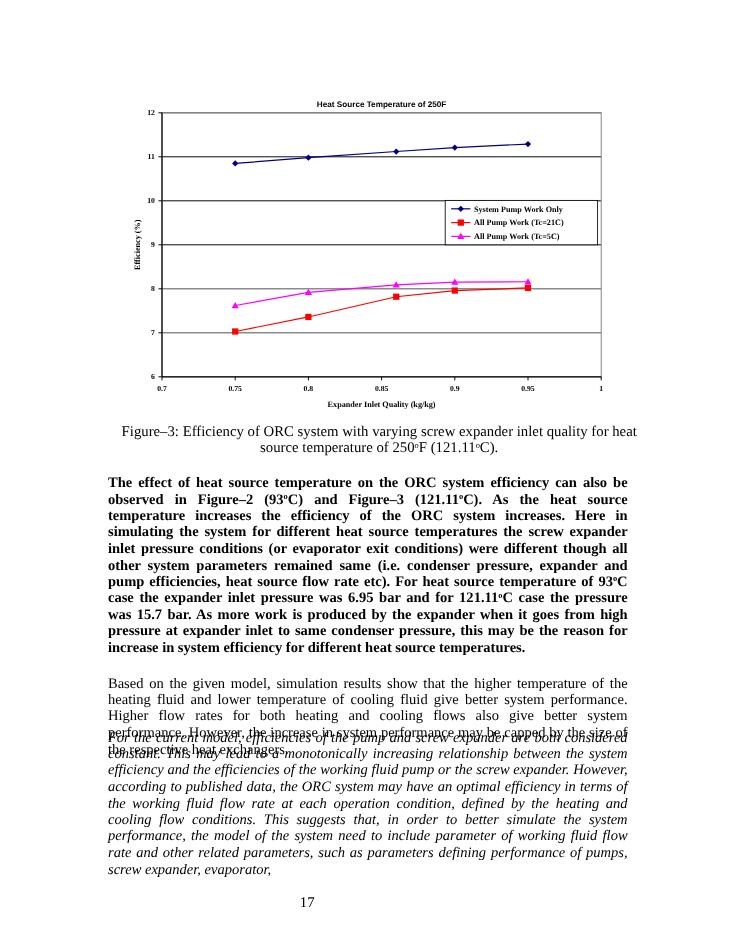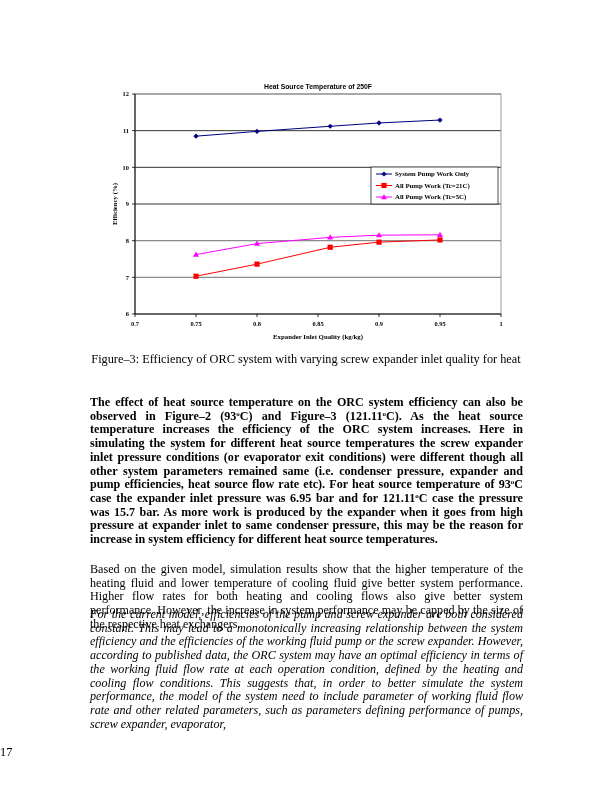--- a/index.html
+++ b/index.html
@@ -1,23 +1,23 @@
 <!DOCTYPE html>
 <html><head>
 <meta charset="utf-8">
 <style>
   html, body { margin: 0; padding: 0; background: #ffffff; }
   body { width: 612px; height: 792px; position: relative; overflow: hidden; font-family: "Liberation Serif", serif; color: #000; }
   #chart { position: absolute; left: 0; top: 0; width: 612px; height: 350px; }
-  .caption { position: absolute; left: 86px; top: 352px; width: 440px; text-align: center; font-size: 12.3px; line-height: 14px; }
+  .caption { position: absolute; left: 96px; top: 352px; width: 440px; text-align: center; font-size: 12.3px; line-height: 14px; }
   .body-text { position: absolute; left: 90px; width: 433px; font-size: 12.1px; line-height: 13.7px; text-align: justify; }
   #p1 { top: 396px; font-weight: bold; }
   #p2 { top: 563px; }
   #p3 { top: 608px; font-style: italic; }
-  .pagenum { position: absolute; left: 0; width: 512px; top: 745px; text-align: left; font-size: 12.3px; }
+  .pagenum { position: absolute; left: 0; width: 512px; top: 745px; text-align: center; font-size: 12.3px; }
   sup { font-size: 7px; vertical-align: 4px; line-height: 0; }
   svg text { font-family: "Liberation Serif", serif; }
   .title-txt { font-family: "Liberation Sans", sans-serif; font-weight: bold; font-size: 6.8px; }
   .tick-txt { font-weight: bold; font-size: 6.4px; }
   .axis-lbl { font-weight: bold; font-size: 6.8px; }
   .leg-txt { font-weight: bold; font-size: 6.8px; }
 </style>
 </head>
 <body>
 
@@ -109,20 +109,21 @@
       <g>
         <line x1="376" y1="197" x2="392" y2="197" stroke="#ff00ff" stroke-width="1"></line>
         <polygon points="384,194 387,199.2 381,199.2" fill="#ff00ff"></polygon>
         <text x="395" y="199.3" class="leg-txt">All Pump Work (Tc=5C)</text>
       </g>
     </g>
 </svg>
 
 <div class="caption">
   <div>Figure–3: Efficiency of ORC system with varying screw expander inlet quality for heat</div>
+  <div><span>source temperature of 250</span><sup>o</sup><span>F (121.11</span><sup>o</sup><span>C).</span></div>
 </div>
 
 <div id="p1" class="body-text"><span>The effect of heat source temperature on the ORC system efficiency can also be observed in Figure–2 (93</span><sup>o</sup><span>C) and Figure–3 (121.11</span><sup>o</sup><span>C). As the heat source temperature increases the efficiency of the ORC system increases. Here in simulating the system for different heat source temperatures the screw expander inlet pressure conditions (or evaporator exit conditions) were different though all other system parameters remained same (i.e. condenser pressure, expander and pump efficiencies, heat source flow rate etc). For heat source temperature of 93</span><sup>o</sup><span>C case the expander inlet pressure was 6.95 bar and for 121.11</span><sup>o</sup><span>C case the pressure was 15.7 bar. As more work is produced by the expander when it goes from high pressure at expander inlet to same condenser pressure, this may be the reason for increase in system efficiency for different heat source temperatures.</span></div>
 
 <div id="p2" class="body-text">Based on the given model, simulation results show that the higher temperature of the heating fluid and lower temperature of cooling fluid give better system performance. Higher flow rates for both heating and cooling flows also give better system performance. However, the increase in system performance may be capped by the size of the respective heat exchangers.</div>
 <div id="p3" class="body-text">For the current model, efficiencies of the pump and screw expander are both considered constant. This may lead to a monotonically increasing relationship between the system efficiency and the efficiencies of the working fluid pump or the screw expander. However, according to published data, the ORC system may have an optimal efficiency in terms of the working fluid flow rate at each operation condition, defined by the heating and cooling flow conditions. This suggests that, in order to better simulate the system performance, the model of the system need to include parameter of working fluid flow rate and other related parameters, such as parameters defining performance of pumps, screw expander, evaporator,</div>
 
 <div class="pagenum">17</div>
 
 </body></html>

